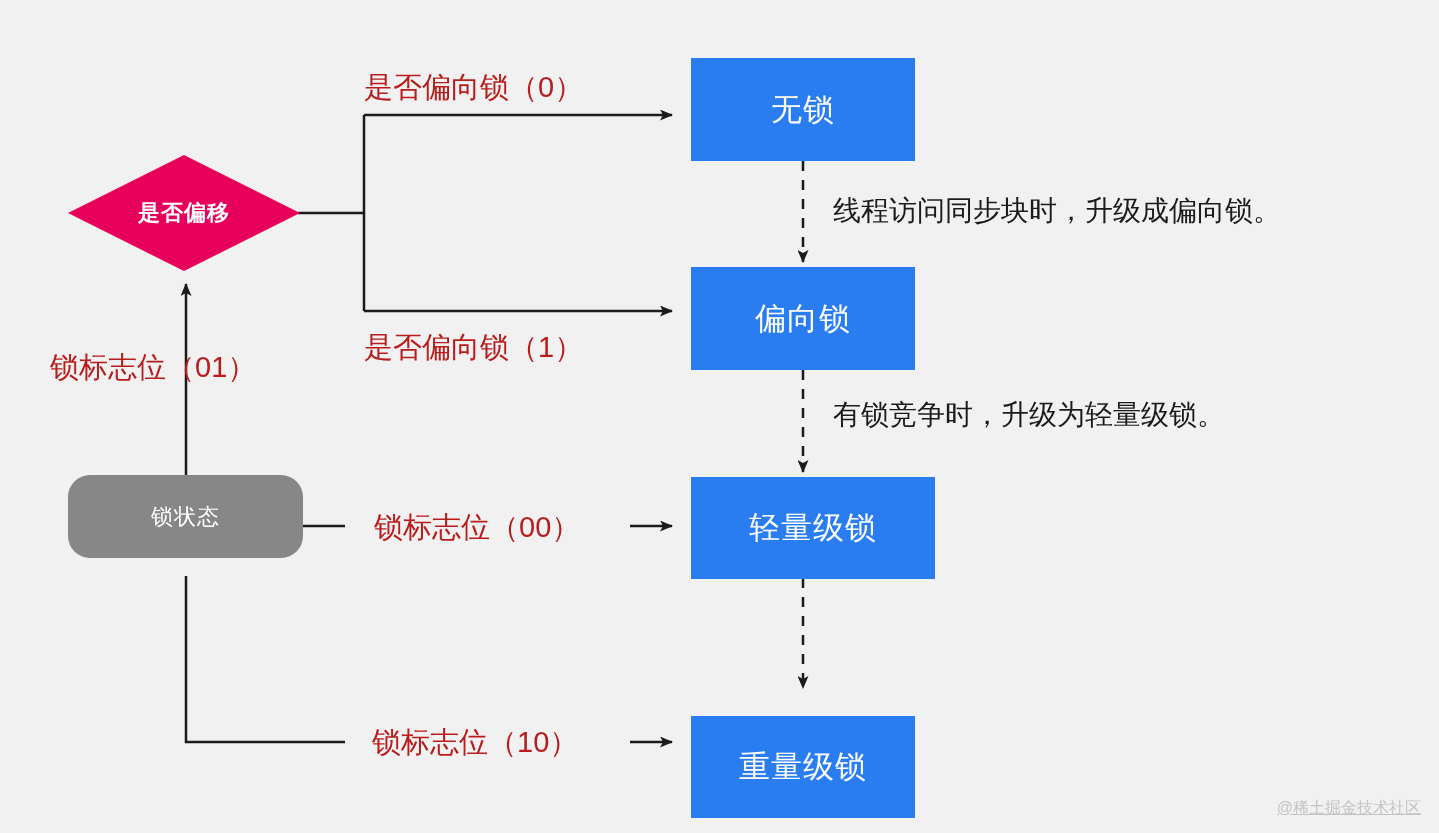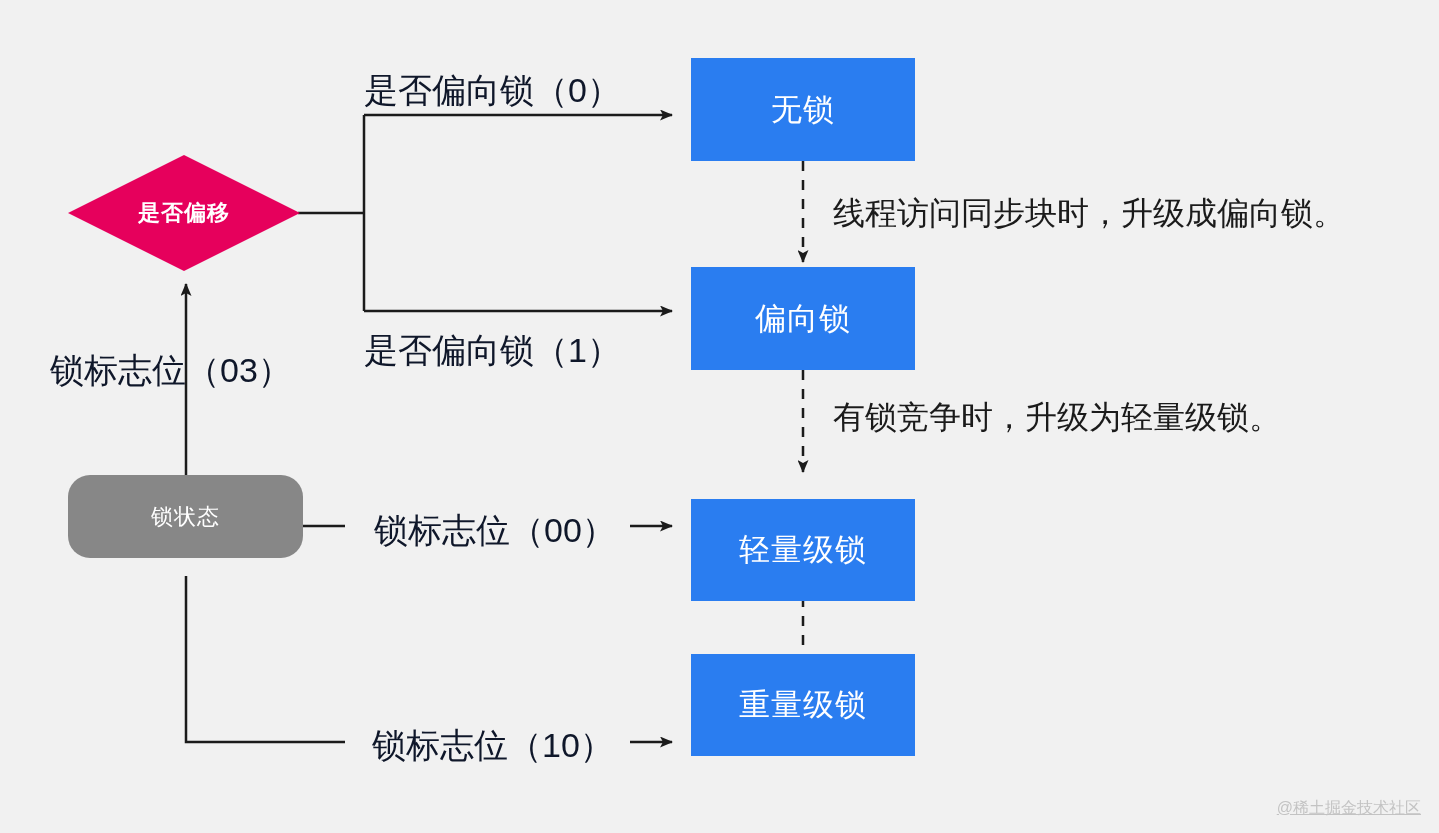--- a/index.html
+++ b/index.html
@@ -61,30 +61,30 @@
   .diamond-label {
     position: relative;
     color: #ffffff;
     font-size: 22px;
     letter-spacing: 1px;
     z-index: 3;
     font-weight: bold;
   }
   .edge-label {
     position: absolute;
-    color: #0f172a;
-    font-size: 34px;
+    color: #b91c1c;
+    font-size: 29px;
     white-space: nowrap;
     z-index: 2;
     letter-spacing: 0px;
   }
   .note-label {
     position: absolute;
     color: #1b1b1b;
-    font-size: 32px;
+    font-size: 28px;
     white-space: nowrap;
     z-index: 2;
   }
   .watermark {
     position: absolute;
     right: 18px;
     bottom: 14px;
     color: #c3c3c3;
     font-size: 16px;
     white-space: nowrap;
@@ -157,33 +157,33 @@
   </div>
 
   <div class="node node-blue" style="left:691px; top:58px; width:224px; height:103px;">
     <span>无锁</span>
   </div>
 
   <div class="node node-blue" style="left:691px; top:267px; width:224px; height:103px;">
     <span>偏向锁</span>
   </div>
 
-  <div class="node node-blue" style="left:691px; top:499px; width:224px; height:102px;font-family:Liberation Mono, monospace;">
+  <div class="node node-blue" style="left:691px; top:477px; width:244px; height:102px;font-family:Liberation Mono, monospace;">
     <span>轻量级锁</span>
   </div>
 
-  <div class="node node-blue" style="left:691px; top:654px; width:224px; height:102px;">
+  <div class="node node-blue" style="left:691px; top:716px; width:224px; height:102px;">
     <span>重量级锁</span>
   </div>
 
   <div class="edge-label" style="left:364px; top:68px;">是否偏向锁（0）</div>
 
   <div class="edge-label" style="left:364px; top:328px;">是否偏向锁（1）</div>
 
-  <div class="edge-label" style="left:50px; top:348px;">锁标志位（03）</div>
+  <div class="edge-label" style="left:50px; top:348px;">锁标志位（01）</div>
 
   <div class="edge-label" style="left:360px; top:508px;margin-left:14px;">锁标志位（00）</div>
 
   <div class="edge-label" style="left:372px; top:723px;">锁标志位（10）</div>
 
   <div class="note-label" style="left:833px; top:192px;">线程访问同步块时，升级成偏向锁。</div>
 
   <div class="note-label" style="left:833px; top:396px;">有锁竞争时，升级为轻量级锁。</div>
 
 

